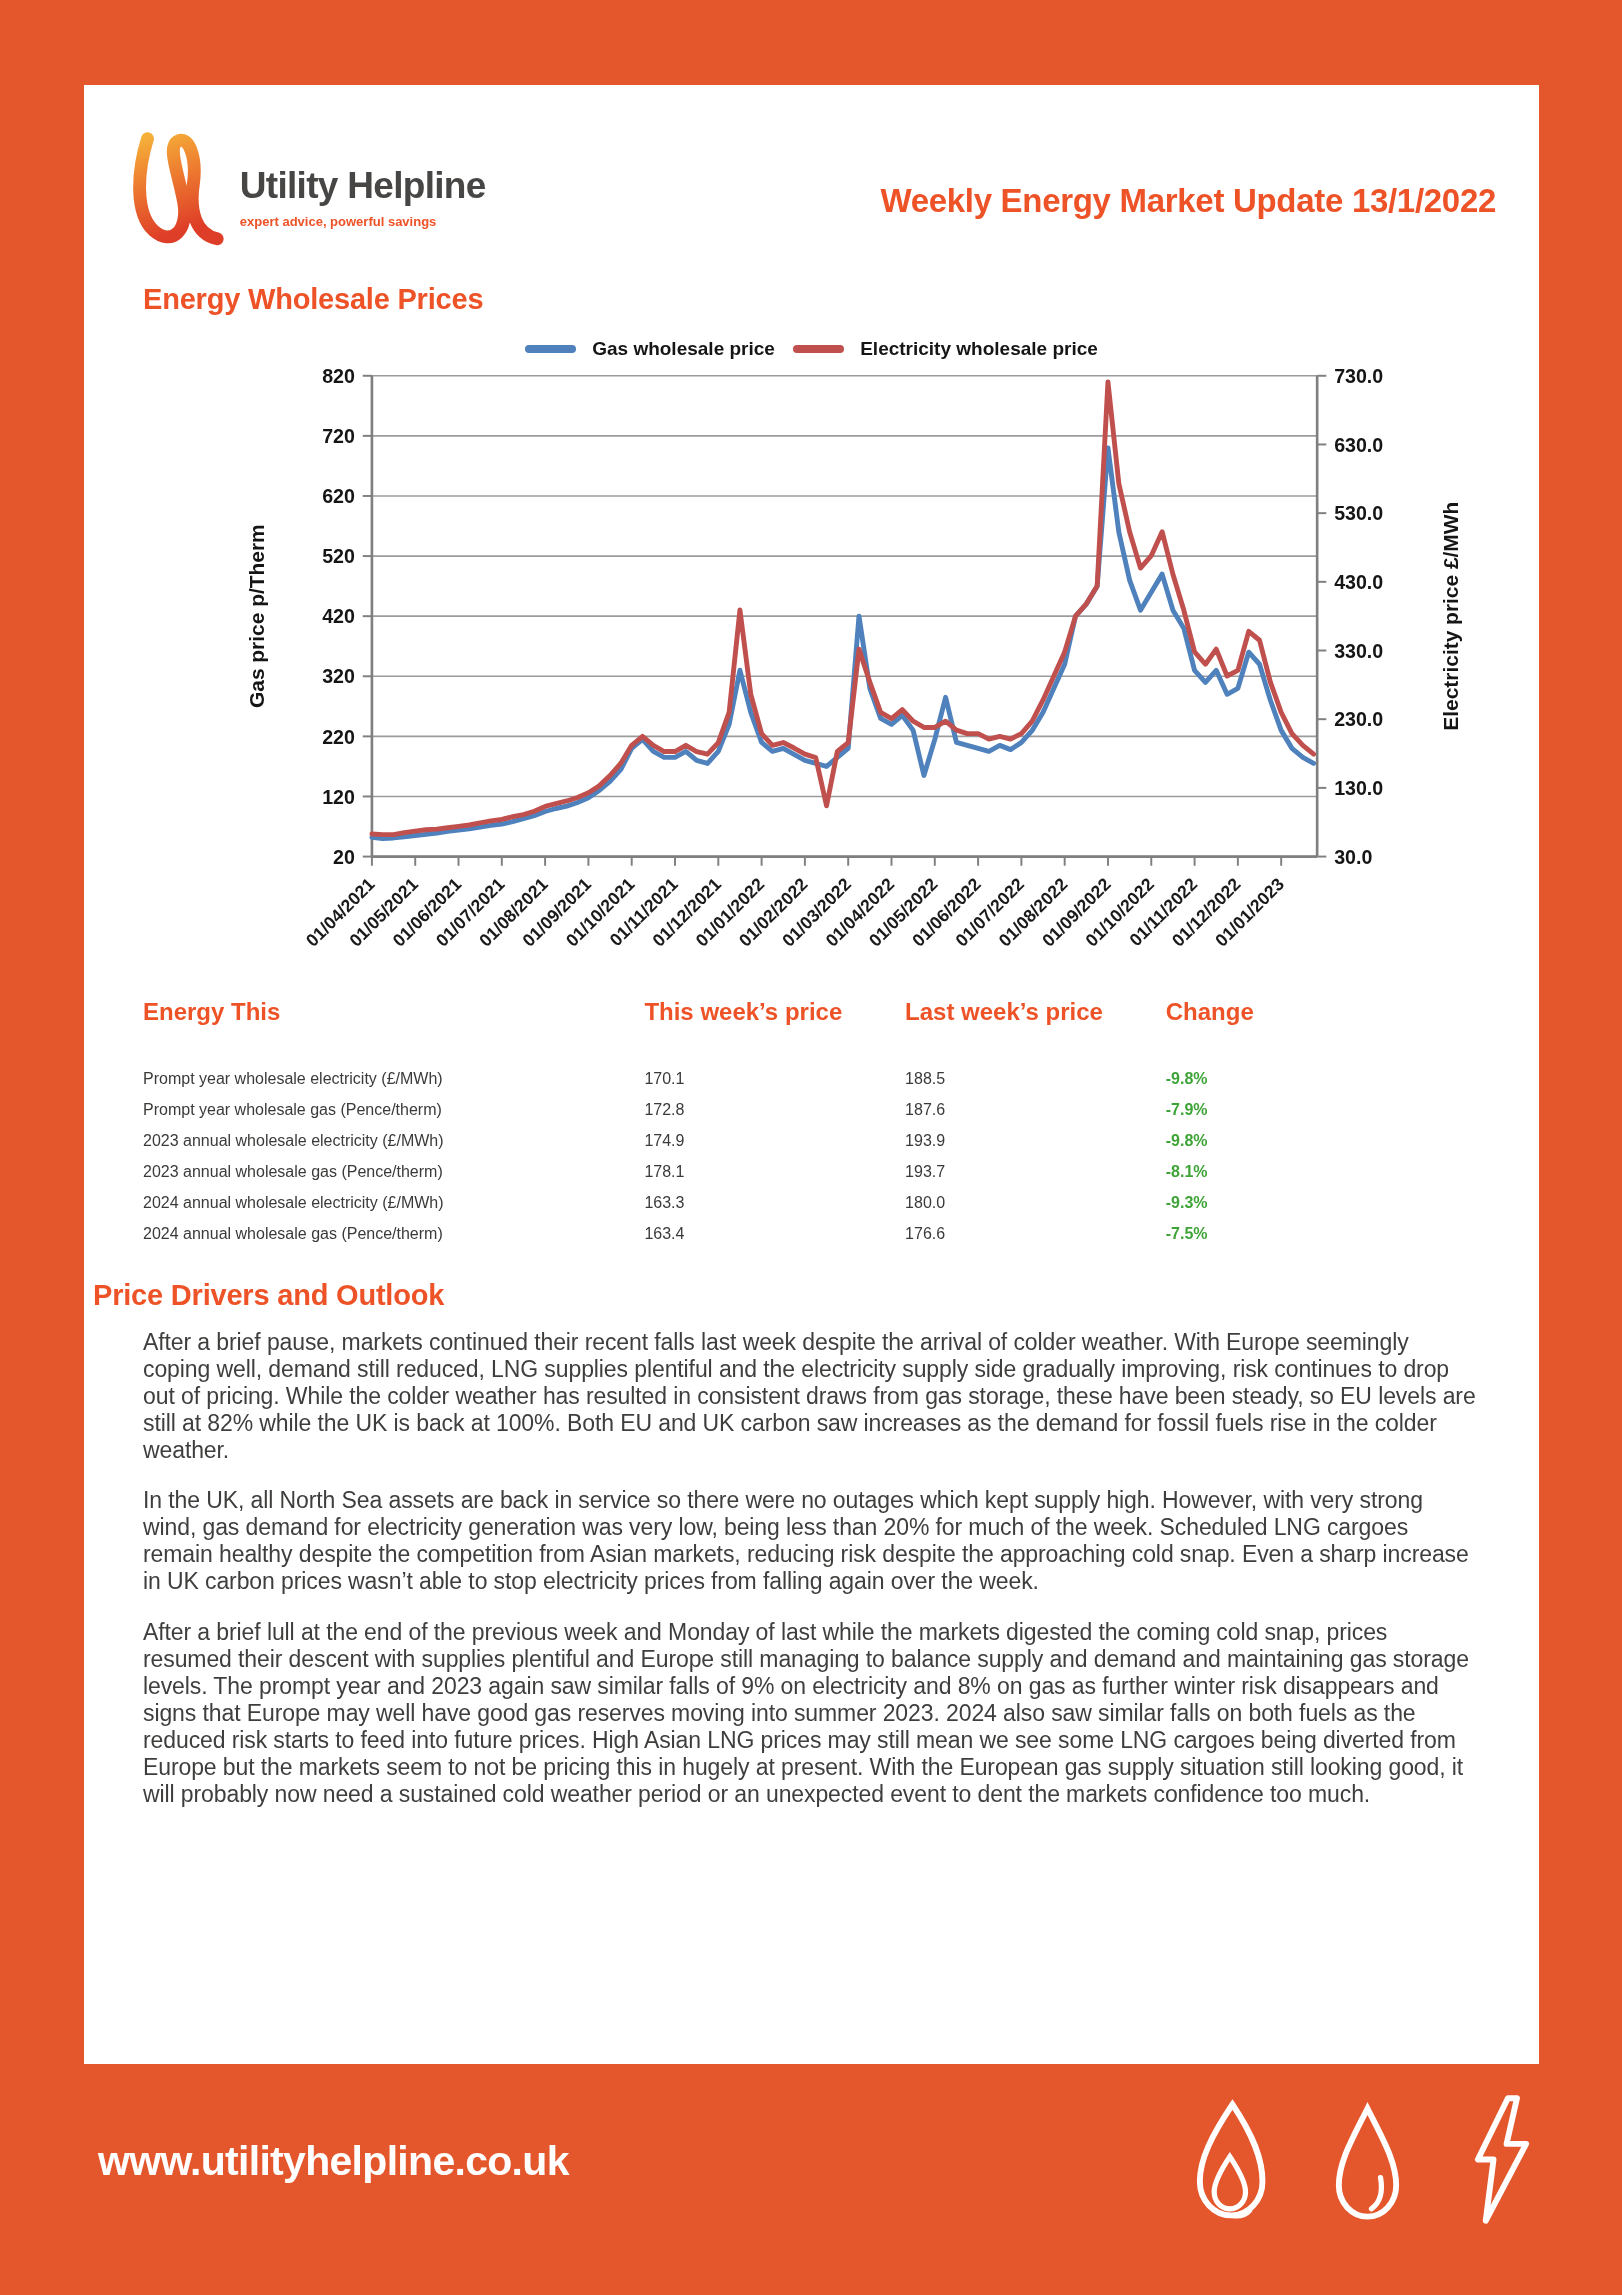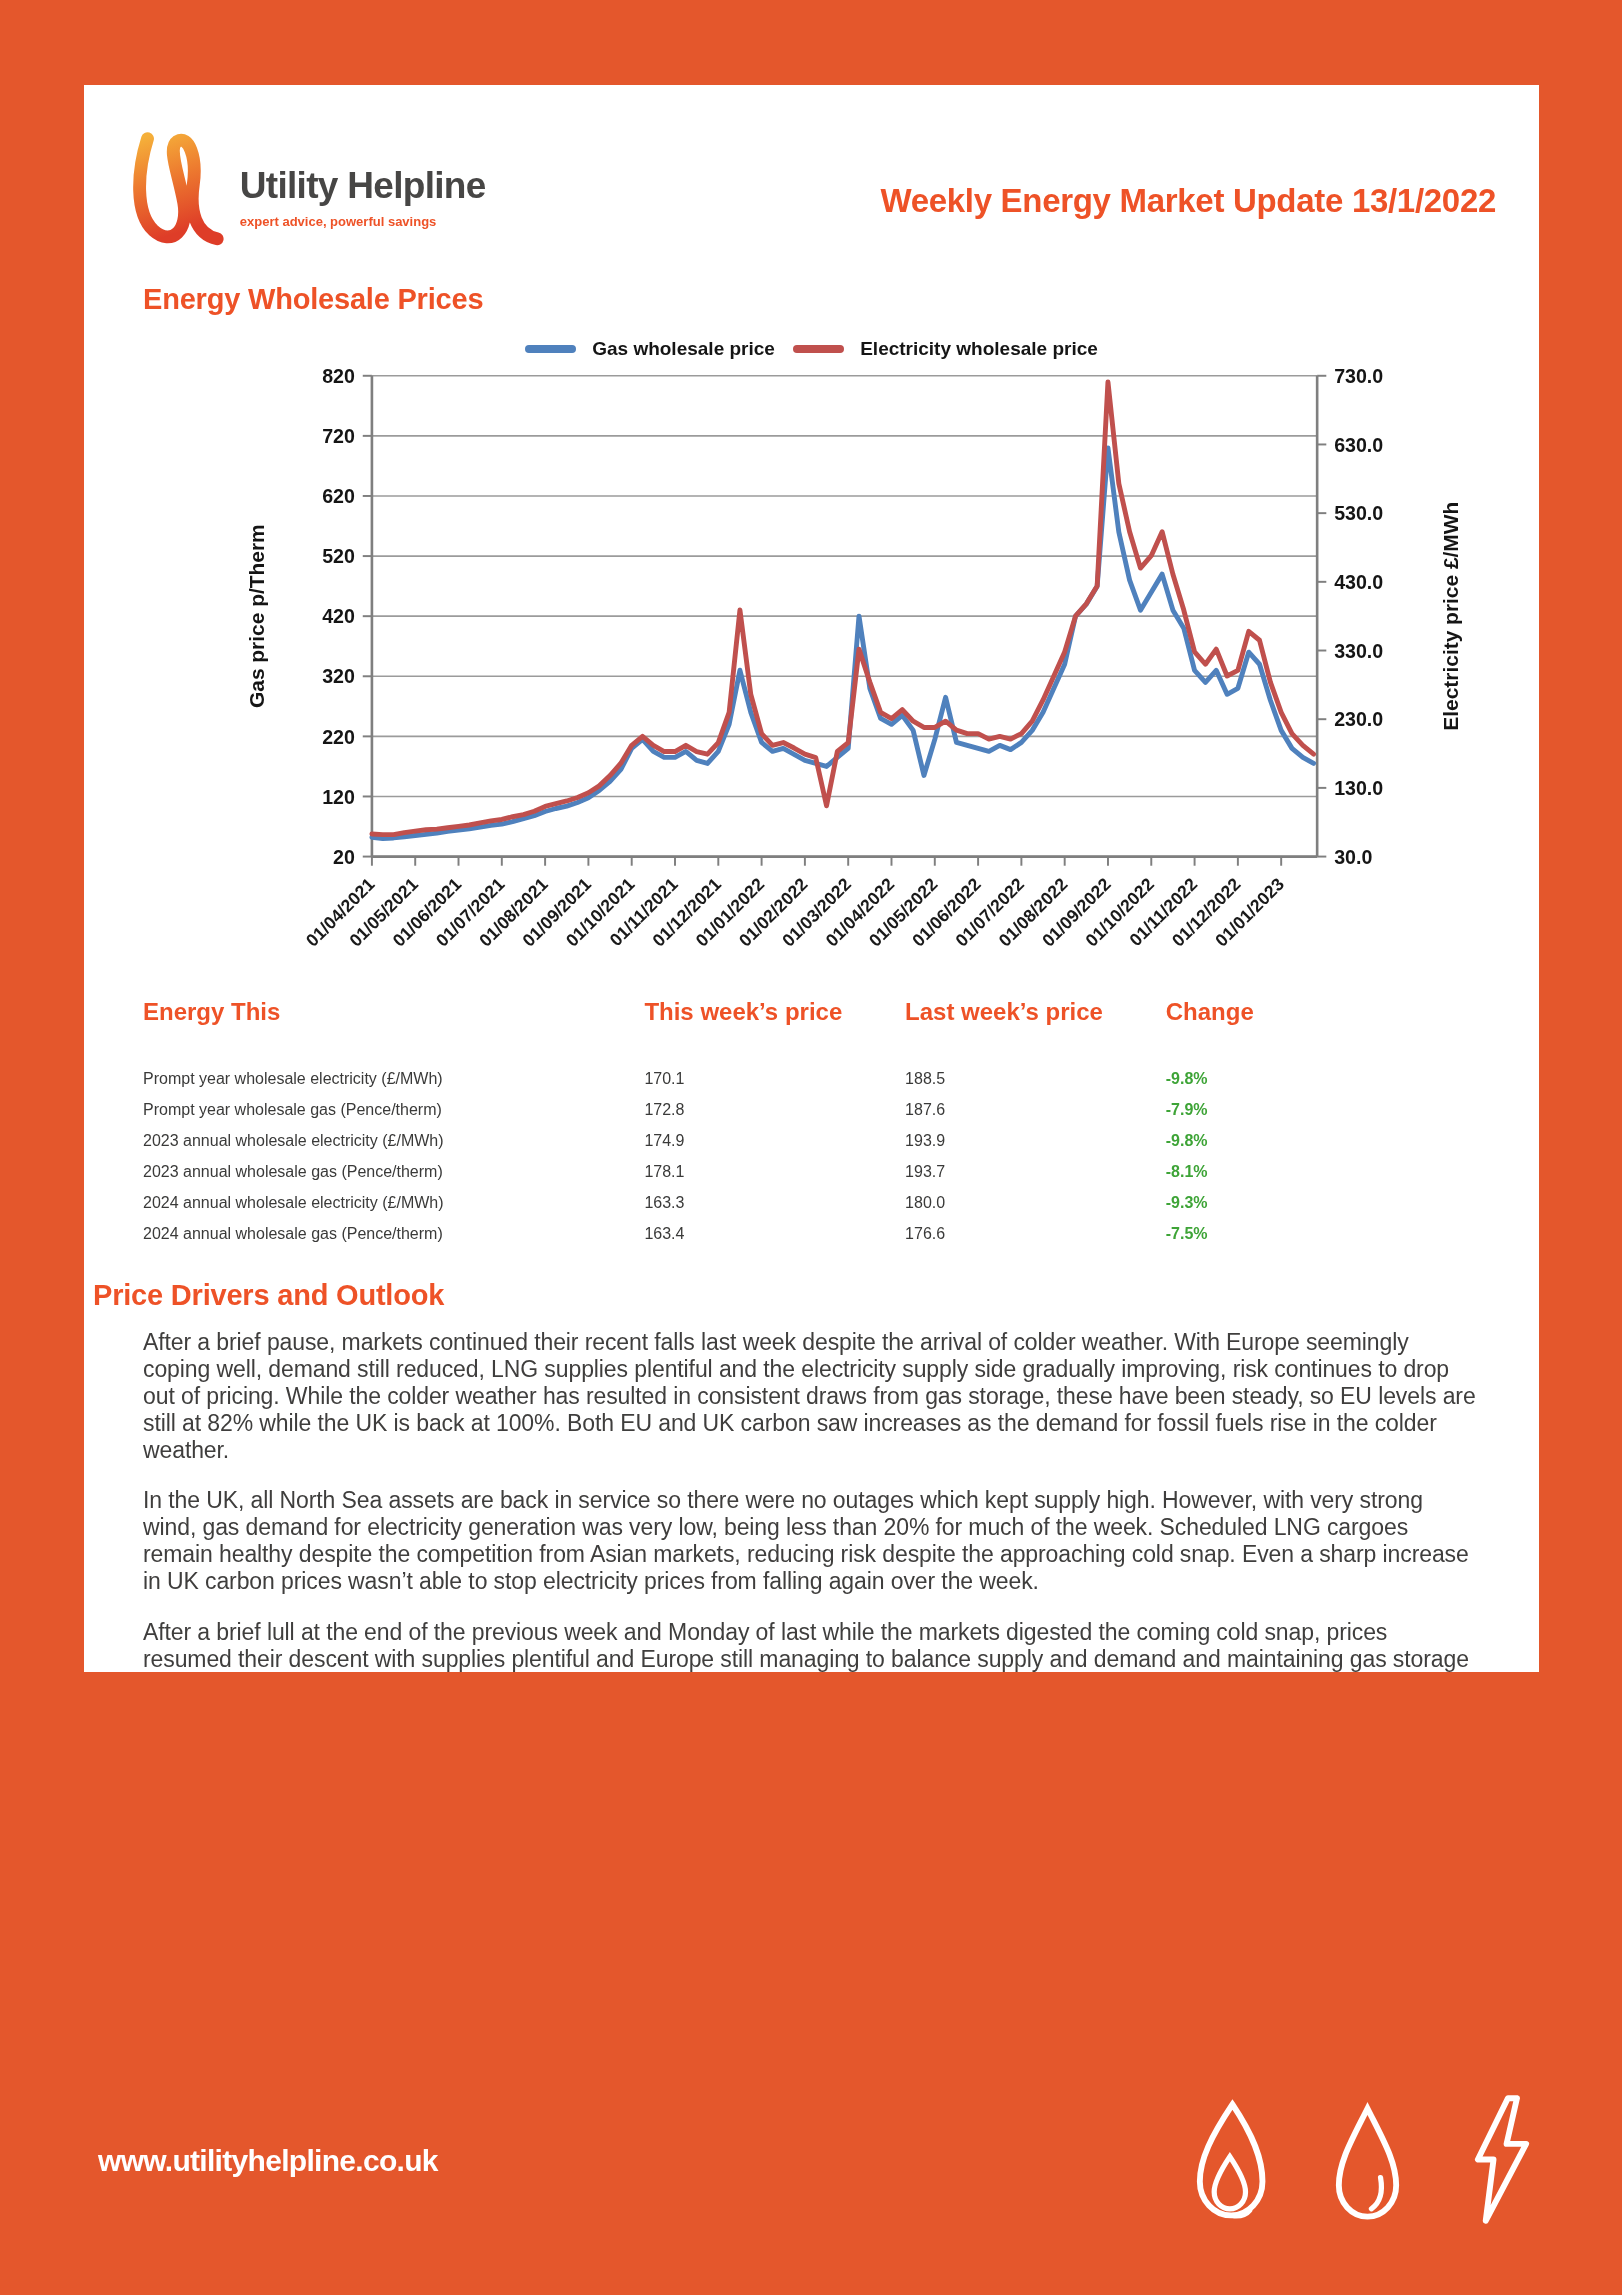--- a/index.html
+++ b/index.html
@@ -5,21 +5,21 @@
   html,body{margin:0;padding:0;}
   body{
     width:1623px;height:2295px;
     background:#E4572C;
     font-family:"Liberation Sans",sans-serif;
     position:relative;
     -webkit-font-smoothing:antialiased;
   }
   .page{
     position:absolute;left:84px;top:85px;
-    width:1455px;height:1587px;
+    width:1455px;height:1979px;
     background:#FFFFFF;
     overflow:hidden;
   }
   
   .header{display:flex;justify-content:space-between;align-items:flex-start;padding:46px 43px 0 46px;}
   .logo{display:flex;align-items:flex-start;gap:11.8px;}
   .logo-glyph{width:98px;height:124px;flex:0 0 auto;}
   .logo-textcol{padding-top:34px;}
   .logo-name{font-size:37px;font-weight:bold;color:#474645;letter-spacing:-0.7px;}
   .logo-tagline{font-size:13px;font-weight:bold;color:#EE5227;margin-top:6.5px;}
@@ -45,21 +45,21 @@
   .cell-change{font-weight:bold;}
   
   .paragraphs{margin:17px 59px 0 59px;}
   .paragraphs p{font-size:23px;line-height:27px;color:#3F3E3D;margin:0 0 23.6px 0;letter-spacing:-0.1px;}
   
   .footer{
     position:absolute;left:0;top:2065px;width:1623px;height:231px;
     display:flex;align-items:center;justify-content:space-between;
     box-sizing:border-box;padding:0 85px 39px 98px;
   }
-  .footer-url{font-size:30px;font-weight:bold;color:#FFFFFF;letter-spacing:-0.7px;text-decoration:none;}
+  .footer-url{font-size:41px;font-weight:bold;color:#FFFFFF;letter-spacing:-0.7px;text-decoration:none;}
   .footer-icons{display:flex;align-items:flex-end;gap:62px;}
 </style>
 </head>
 <body>
 
 <div class="page">
 
   <div class="header">
     <div class="logo">
       <svg class="logo-glyph" viewBox="0 0 200 260">

